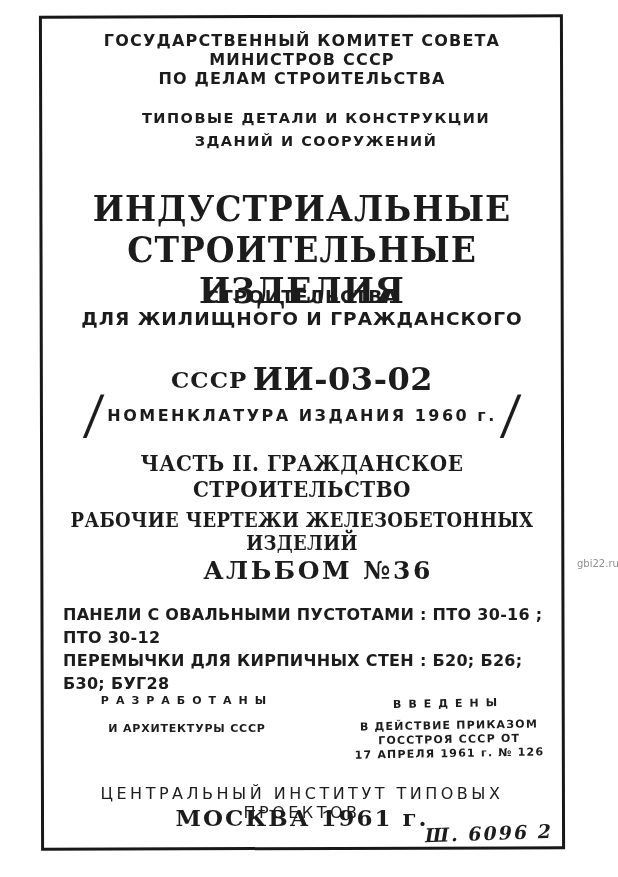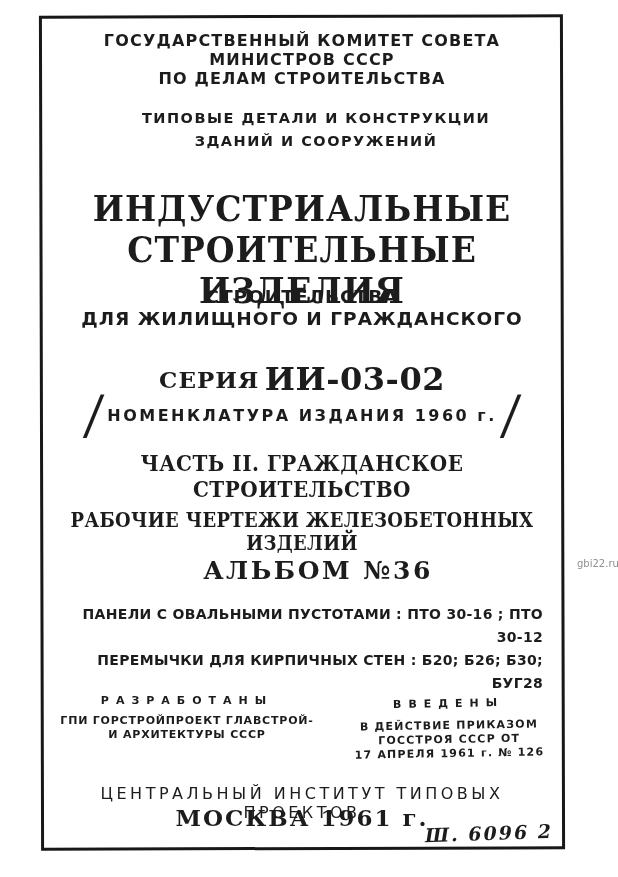--- a/index.html
+++ b/index.html
@@ -77,36 +77,36 @@
     font-size: 18px; font-weight: bold; letter-spacing: 0.3px;
     transform: scaleY(1.1);
   }
   .album-title {
     left: 40px; top: 556px; width: 524px;
     font-family: "DejaVu Serif", serif;
     font-size: 25px; font-weight: bold; letter-spacing: 2.5px; padding-left: 32px;
   }
   .contents {
     left: 63px; top: 603px; width: 480px;
-    font-size: 14px; font-weight: bold;
+    font-size: 16px; font-weight: bold;
     letter-spacing: 0.3px; line-height: 23px;
-    text-align: right;
+    text-align: left;
   }
   .col-left {
     left: 48px; top: 694px; width: 278px;
     font-size: 11px; font-weight: bold; line-height: 14px;
     letter-spacing: 0.8px;
   }
   .col-right {
     left: 338px; top: 697px; width: 222px;
     font-size: 11px; font-weight: bold; line-height: 14px;
     letter-spacing: 1.2px;
     transform: rotate(-1deg);
   }
-  .col-heading { letter-spacing: 7px; margin-bottom: 6px; }
+  .col-heading { letter-spacing: 7px; margin-bottom: 14px; }
   .col-right .col-heading { margin-bottom: 8px; }
   .publisher {
     left: 40px; top: 784px; width: 524px;
     font-size: 16px; font-weight: normal; letter-spacing: 3.5px;
   }
   .city-year {
     left: 40px; top: 804px; width: 524px;
     font-family: "DejaVu Serif", serif;
     font-size: 23px; font-weight: bold; letter-spacing: 2px;
   }
@@ -142,21 +142,21 @@
   <div>ИНДУСТРИАЛЬНЫЕ</div>
   <div>СТРОИТЕЛЬНЫЕ  ИЗДЕЛИЯ</div>
 </div>
 
 <div class="abs subtitle center">
   <div>СТРОИТЕЛЬСТВА</div>
   <div>ДЛЯ  ЖИЛИЩНОГО  И  ГРАЖДАНСКОГО</div>
 </div>
 
 <div class="abs series-row center">
-  <span class="series-label">СЕРИЯ</span>
+  <span class="series-label">СССР</span>
   <span class="series-number">ИИ-03-02</span>
 </div>
 
 <div class="abs nomenclature-row">
   <span class="slash">/</span>
   <span>НОМЕНКЛАТУРА  ИЗДАНИЯ  1960 г.</span>
   <span class="slash">/</span>
 </div>
 
 <div class="abs part-title center">ЧАСТЬ II. ГРАЖДАНСКОЕ  СТРОИТЕЛЬСТВО</div>
@@ -165,21 +165,20 @@
 
 <div class="abs album-title center">АЛЬБОМ  №36</div>
 
 <div class="abs contents">
   <div>ПАНЕЛИ С ОВАЛЬНЫМИ  ПУСТОТАМИ : ПТО 30-16 ; ПТО 30-12</div>
   <div>ПЕРЕМЫЧКИ  ДЛЯ  КИРПИЧНЫХ  СТЕН : Б20; Б26; Б30; БУГ28</div>
 </div>
 
 <div class="abs col-left center">
   <div class="col-heading">РАЗРАБОТАНЫ</div>
-  <div>ГПИ ГОРСТРОЙПРОЕКТ  ГЛАВСТРОЙ-</div>
   <div>И АРХИТЕКТУРЫ СССР</div>
 </div>
 
 <div class="abs col-right center">
   <div class="col-heading">ВВЕДЕНЫ</div>
   <div>В ДЕЙСТВИЕ ПРИКАЗОМ</div>
   <div>ГОССТРОЯ  СССР  ОТ</div>
   <div>17 АПРЕЛЯ 1961 г. № 126</div>
 </div>
 

